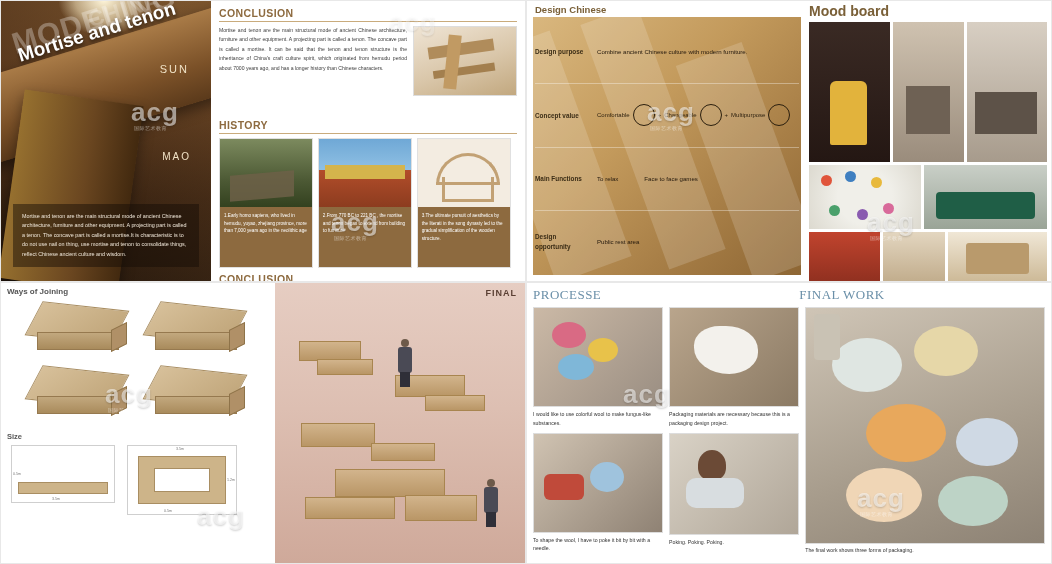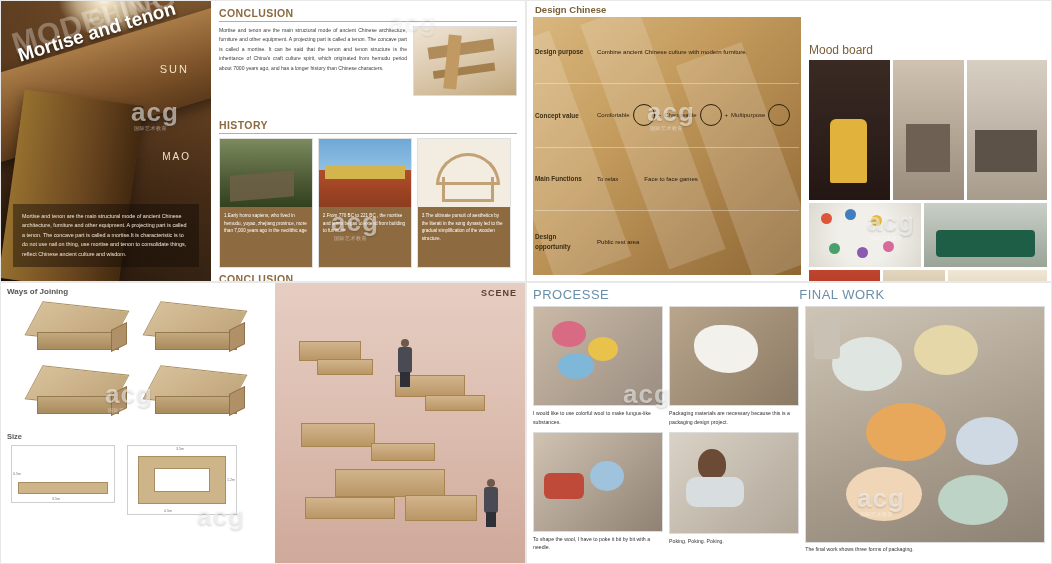--- a/index.html
+++ b/index.html
@@ -127,21 +127,21 @@
   }
   .p2-head { color: #7a6038; font-size: 9.5px; font-weight: bold; padding: 3px 0 2px 8px; }
   .p2-rows { position: absolute; inset: 20px 6px 8px 8px; display: flex; flex-direction: column; }
   .p2-row { flex: 1; display: flex; align-items: center; border-bottom: 1px solid rgba(255,255,255,.35); }
   .p2-row:last-child { border-bottom: none; }
   .p2-key { width: 62px; color: #3b2d16; font-size: 6.4px; line-height: 1.5; font-weight: bold; padding-right: 4px; }
   .p2-val { flex: 1; color: #23180c; font-size: 6.1px; line-height: 1.6; }
   .ccircles { display: flex; align-items: center; gap: 3px; font-size: 6px; color: #2b1f0e; }
   .ccirc { width: 22px; height: 22px; border: 1.4px solid #2b1f0e; border-radius: 50%; }
   .p2-right { flex: 1; padding: 2px 4px 4px 4px; }
-  .mood-h { color: #7a6038; font-size: 12px; font-weight: normal; margin-bottom: 3px; margin-top: 40px; }
+  .mood-h { color: #7a6038; font-size: 14px; font-weight: bold; margin-bottom: 3px; }
   .mood-top { display: flex; gap: 3px; height: 140px; }
   .mt-1 { width: 34%; background: linear-gradient(180deg,#3a2a24,#241713); position: relative; }
   .mt-1::after{content:"";position:absolute;left:26%;top:42%;width:46%;height:46%;background:#e2b33c;border-radius:6px 6px 2px 2px;}
   .mt-2 { width: 30%; background: linear-gradient(180deg,#cfc2b0,#9a8c7c); position:relative;}
   .mt-2::after{content:"";position:absolute;left:18%;top:46%;width:62%;height:34%;background:#6e6154;}
   .mt-3 { flex: 1; background: linear-gradient(180deg,#d8cfc3,#a79b8c); position:relative;}
   .mt-3::after{content:"";position:absolute;left:10%;top:50%;width:78%;height:30%;background:#5d5248;}
   .mood-mid { display: flex; gap: 3px; height: 64px; margin-top: 3px; }
   .mm-1 { width: 47%; background: radial-gradient(circle at 50% 50%, #f0efe9 0 42%, #dcd9cf 100%); position: relative; }
   .mm-1 .dot { position: absolute; width: 11px; height: 11px; border-radius: 50%; }
@@ -178,21 +178,21 @@
   .scene-label { position: absolute; right: 8px; top: 5px; color: #5a3f33; font-size: 9px; font-weight: bold; letter-spacing: 1px; }
   .sblock { position: absolute; background: linear-gradient(180deg,#d2b48c,#b99666); border: 1px solid #a8854f; }
   .person { position: absolute; width: 16px; height: 48px; }
   .person .head { position:absolute; left:4px; top:0; width:8px; height:8px; border-radius:50%; background:#6d5a4a; }
   .person .body { position:absolute; left:1px; top:8px; width:14px; height:26px; background:#4a4a55; border-radius:3px; }
   .person .legs { position:absolute; left:3px; top:33px; width:10px; height:15px; background:#2f2f38; }
 
   
   .p4 { padding: 4px 6px 6px 6px; background: #fff; }
   .p4-heads { display: flex; }
-  .p4-h { color: #6a8fa8; font-size: 13px; letter-spacing: .5px; }
+  .p4-h { color: #6a8fa8; font-size: 13px; letter-spacing: .5px; font-family: Liberation Serif, serif; }
   .p4-h.a { width: 52%; }
   .p4-body { display: flex; gap: 6px; margin-top: 4px; height: 246px; }
   .proc { width: 52%; display: grid; grid-template-columns: 1fr 1fr; grid-template-rows: 1fr 1fr; gap: 5px 6px; }
   .proc-cell { display: flex; flex-direction: column; }
   .proc-img { flex: 1; border: 1px solid #ddd; position: relative; overflow: hidden; }
   .pi-1 { background: linear-gradient(135deg,#cbb9a6,#9a8e82); }
   .pi-2 { background: linear-gradient(135deg,#b9a58c,#8b7a64); }
   .pi-3 { background: linear-gradient(135deg,#d0c3b2,#8f8274); }
   .pi-4 { background: linear-gradient(135deg,#d9d2c6,#b0a698); }
   .blob { position: absolute; border-radius: 50%; }
@@ -374,21 +374,21 @@
         <div class="size-fig sf-2">
           <span class="frame"></span>
             <span class="hole"></span>
           <span class="dim" style="left:48px; top:1px;">3.5m</span>
           <span class="dim" style="right:1px; top:32px;">1.2m</span>
           <span class="dim" style="left:36px; bottom:1px;">0.5m</span>
         </div>
       </div>
     </div>
     <div class="p3-right">
-      <div class="scene-label">SCENE</div>
+      <div class="scene-label">FINAL</div>
       <span class="sblock" style="left:24px; top:58px; width:62px; height:20px;"></span>
       <span class="sblock" style="left:42px; top:76px; width:56px; height:16px;"></span>
       <span class="sblock" style="left:120px; top:92px; width:70px; height:22px;"></span>
       <span class="sblock" style="left:150px; top:112px; width:60px; height:16px;"></span>
       <span class="sblock" style="left:26px; top:140px; width:74px; height:24px;"></span>
       <span class="sblock" style="left:60px; top:186px; width:110px; height:28px;"></span>
       <span class="sblock" style="left:30px; top:214px; width:90px; height:22px;"></span>
       <span class="sblock" style="left:130px; top:212px; width:72px; height:26px;"></span>
       <span class="sblock" style="left:96px; top:160px; width:64px; height:18px;"></span>
       <div class="person" style="left:122px; top:56px;">

